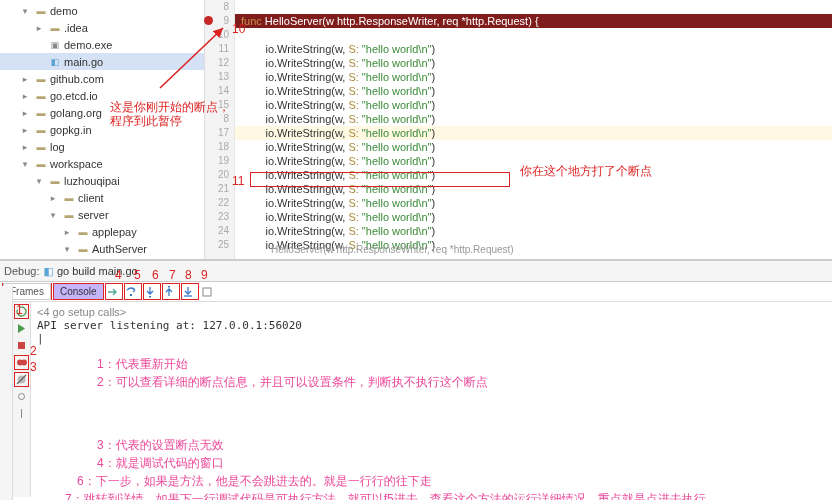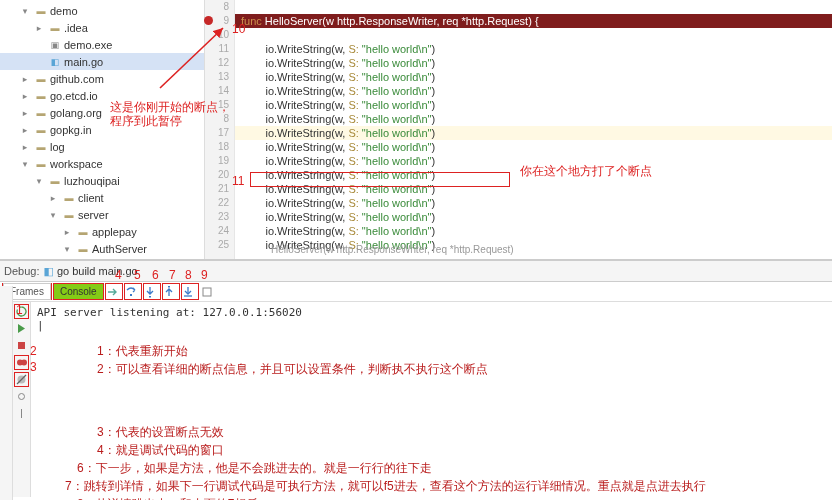--- a/index.html
+++ b/index.html
@@ -26,31 +26,31 @@
   .code-line.hl { background: #fff9e3; }
   .func-crumb { position: absolute; left: 36px; bottom: 2px; font-size: 10px; color: #999; }
   .code-red-box { position: absolute; border: 1.5px solid #d22; pointer-events: none; }
   .debug-bar { height: 22px; border-top: 1px solid #ccc; border-bottom: 1px solid #ccc; display: flex; align-items: center; padding: 0 4px; background: #f5f5f5; gap: 4px; }
   .debug-bar-label { font-size: 11px; color: #555; }
   .go-build { font-size: 11px; color: #333; display: flex; align-items: center; gap: 3px; }
   .toolbar-row { height: 20px; display: flex; align-items: center; padding: 0 2px; gap: 1px; border-bottom: 1px solid #ddd; }
   .tool-btn { width: 18px; height: 17px; display: inline-flex; align-items: center; border: 1px solid transparent; cursor: pointer; }
   .tool-btn.boxed { border: 1.5px solid #d22; }
   .frames-btn { height: 17px; padding: 0 6px; font-size: 10px; color: #555; display: inline-flex; align-items: center; border: 1px solid #ccc; }
-  .console-btn { height: 17px; padding: 0 6px; font-size: 10px; color: #333; display: inline-flex; align-items: center; border: 1px solid #bbb; background: #84cc16; }
+  .console-btn { height: 17px; padding: 0 6px; font-size: 10px; color: #333; display: inline-flex; align-items: center; border: 1px solid #bbb; background: #c4b5fd; }
   .console-pane { display: flex; height: 195px; }
   .left-tool-strip { width: 18px; background: #f5f5f5; border-right: 1px solid #ddd; display: flex; flex-direction: column; align-items: center; padding-top: 2px; gap: 2px; }
   .strip-btn { width: 15px; height: 15px; display: inline-flex; align-items: center; justify-content: center; cursor: pointer; }
   .strip-btn.boxed { border: 1.5px solid #d22; }
   .console-content { flex: 1; padding: 4px 6px; font-size: 11px; }
   .console-msg { font-family: Consolas, monospace; color: #333; }
   .console-msg .grey { color: #888; }
   .note-list { margin-top: 10px; }
   .note-line { line-height: 18px; font-size: 12px; }
-  .note-line.red { color: #b91c1c; }
+  .note-line.red { color: #ec4899; }
   .anno { position: absolute; color: #d22; font-size: 12px; pointer-events: none; z-index: 50; }
   .anno-num { position: absolute; color: #d22; font-size: 12px; font-weight: normal; pointer-events: none; z-index: 55; }
   .far-left-strip { position: absolute; left: 0; top: 286px; bottom: 0; width: 13px; background: #f5f5f5; border-right: 1px solid #ddd; writing-mode: vertical-rl; font-size: 9px; color: #888; text-align: center; padding-top: 8px; }
   svg.arrow { position: absolute; z-index: 40; pointer-events: none; }
 </style>
 </head>
 <body>
 
 <div class="top-pane">
 
@@ -267,20 +267,21 @@
           <circle cx="5.5" cy="5.5" r="3" fill="none" stroke="#888"></circle>
         </svg>
       </span>
     <span class="strip-btn">
         <svg width="11" height="11">
           <path d="M5.5 1 L5.5 10" stroke="#888"></path>
         </svg>
       </span>
   </div>
   <div class="console-content">
+    <div class="console-msg"><span class="grey">&lt;4 go setup calls&gt;</span></div>
     <div class="console-msg">API server listening at: 127.0.0.1:56020</div>
     <div class="console-msg">|</div>
     <div class="note-list" id="note-list">
         <div class="note-line red" style="padding-left: 60px;">1：代表重新开始</div>
         <div class="note-line red" style="padding-left: 60px;">2：可以查看详细的断点信息，并且可以设置条件，判断执不执行这个断点</div>
         <div class="note-line red" style="padding-left: 60px; margin-top: 45px;">3：代表的设置断点无效</div>
         <div class="note-line red" style="padding-left: 60px;">4：就是调试代码的窗口</div>
         <div class="note-line red" style="padding-left: 40px;">6：下一步，如果是方法，他是不会跳进去的。就是一行行的往下走</div>
         <div class="note-line red" style="padding-left: 28px;">7：跳转到详情，如果下一行调试代码是可执行方法，就可以f5进去，查看这个方法的运行详细情况。重点就是点进去执行</div>
         <div class="note-line red" style="padding-left: 40px;">8：从详情跳出去，和上面的7相反。</div>

